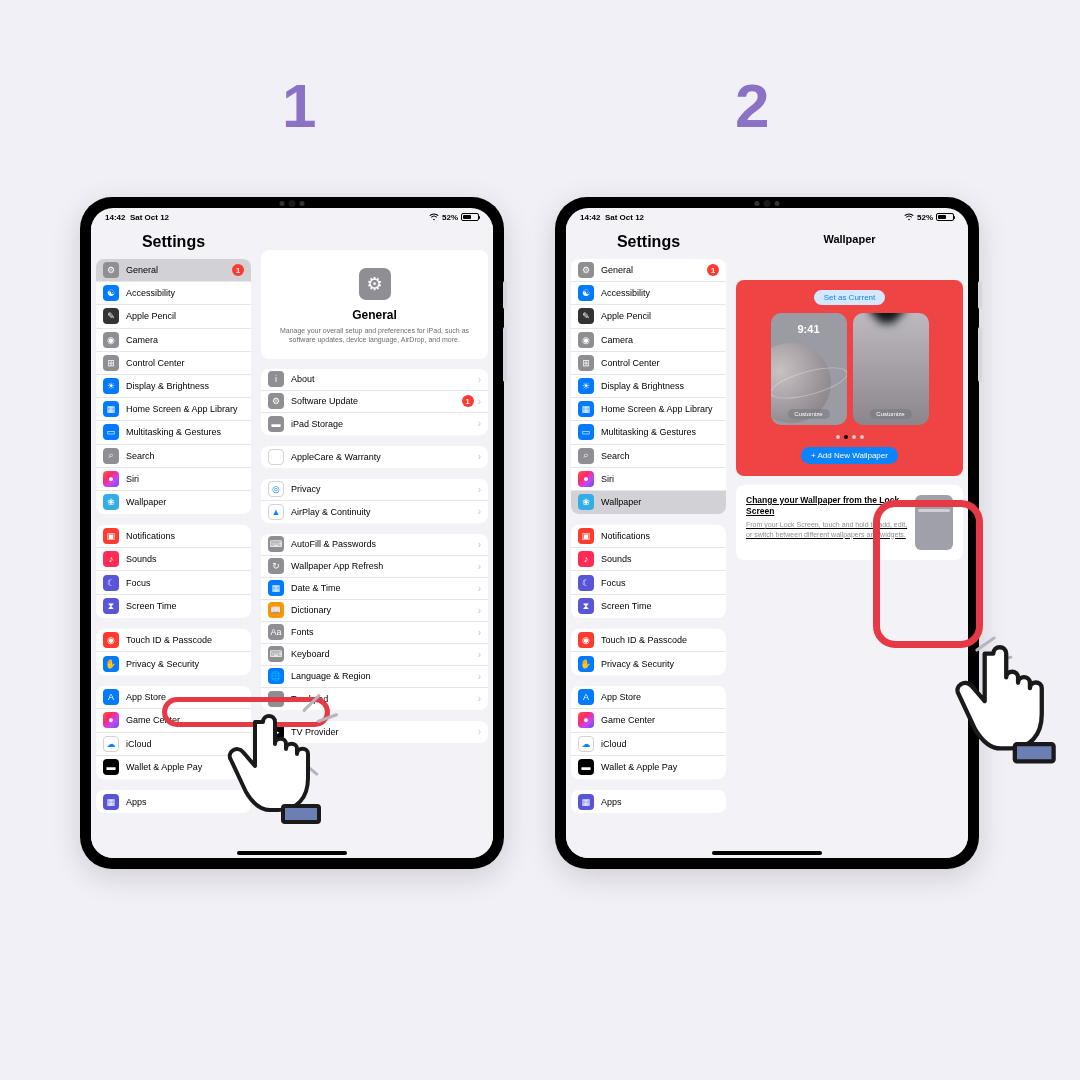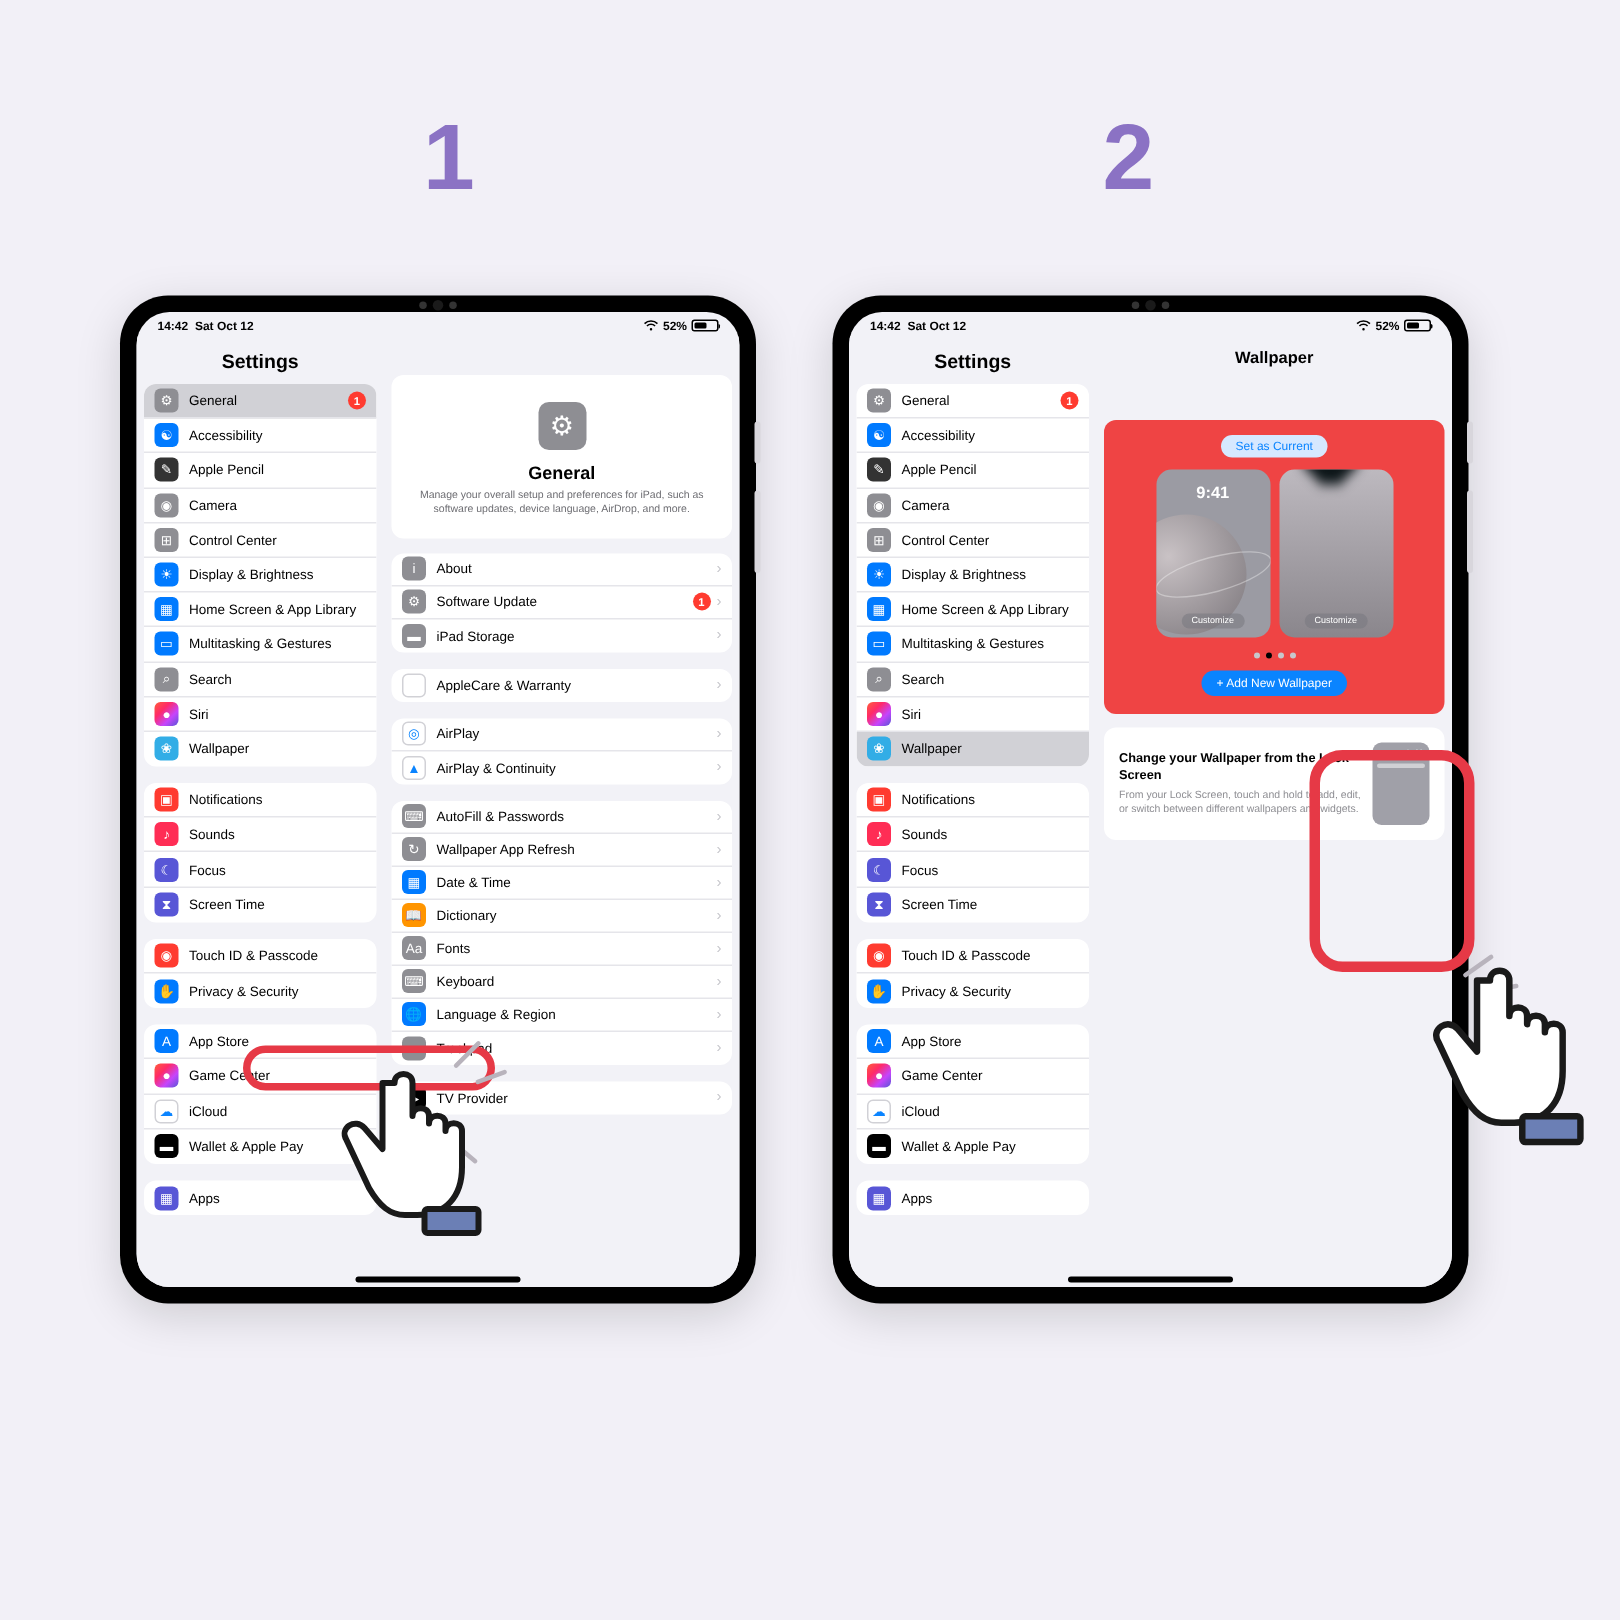--- a/index.html
+++ b/index.html
@@ -21,21 +21,21 @@
 
 .status{height:16px;display:flex;justify-content:space-between;align-items:center;padding:2px 14px 0;font-size:8px;font-weight:600;}
 .stat-r{display:flex;align-items:center;gap:3px;}
 .wifi{width:10px;height:8px;}
 .batt{width:18px;height:8px;border:1px solid #000;border-radius:2px;position:relative;}
 .batt::after{content:"";position:absolute;right:-2px;top:2px;width:1.5px;height:3px;background:#000;border-radius:0 1px 1px 0;}
 .batt-fill{position:absolute;left:1px;top:1px;bottom:1px;width:52%;background:#000;border-radius:1px;}
 
 .cols{display:flex;height:calc(100% - 16px);}
 .side{width:165px;background:#f2f2f7;padding:0 5px 0 5px;overflow:hidden;}
-.side-title{font-size:13px;font-weight:700;text-align:center;padding:9px 0 8px;}
+.side-title{font-size:16px;font-weight:700;text-align:center;padding:9px 0 8px;}
 .grp{background:#fff;border-radius:8px;margin-bottom:11px;overflow:hidden;}
 .row{display:flex;align-items:center;height:23.2px;padding:0 7px;border-bottom:.5px solid #e5e5ea;font-size:9px;position:relative;}
 .row:last-child{border-bottom:none;}
 .row.sel{background:#d1d1d6;}
 .ico{width:16px;height:16px;border-radius:4px;margin-right:7px;flex-shrink:0;display:flex;align-items:center;justify-content:center;font-size:9px;color:#fff;}
 .badge{margin-left:auto;width:12px;height:12px;background:#ff3b30;border-radius:50%;color:#fff;font-size:7.5px;display:flex;align-items:center;justify-content:center;font-weight:600;}
 .chev{margin-left:auto;color:#c7c7cc;font-size:10px;}
 
 .det{flex:1;background:#f2f2f7;padding:0 5px;overflow:hidden;}
 .det-title{font-size:11px;font-weight:700;text-align:center;padding:9px 0;}
@@ -56,21 +56,21 @@
 .ring{position:absolute;width:80px;height:24px;border:1px solid rgba(255,255,255,.35);border-radius:50%;left:-2px;top:58px;transform:rotate(-15deg);}
 .heart{position:absolute;left:50%;top:46%;transform:translate(-50%,-50%);width:34px;height:30px;}
 .heart::before,.heart::after{content:"";position:absolute;width:18px;height:27px;background:#0c1518;border-radius:18px 18px 0 0;}
 .heart::before{left:9px;transform:rotate(-45deg);transform-origin:0 100%;}
 .heart::after{left:-1px;transform:rotate(45deg);transform-origin:100% 100%;}
 .blur-h{filter:blur(4px);}
 .dots{display:flex;justify-content:center;gap:4px;margin-bottom:8px;}
 .pdot{width:4px;height:4px;border-radius:50%;background:#c7c7cc;}
 .pdot.on{background:#000;}
 .add-btn{display:block;margin:0 auto;background:#0a84ff;color:#fff;font-size:8px;font-weight:400;padding:4px 10px;border-radius:12px;width:max-content;}
-.info-card{background:#fff;border-radius:8px;padding:10px;display:flex;gap:6px;align-items:center;}
+.info-card{background:#fff;border-radius:8px;padding:10px;display:flex;gap:6px;align-items:flex-start;text-decoration:underline;}
 .info-txt{flex:1;}
 .info-t{font-size:8.5px;font-weight:700;line-height:1.25;margin-bottom:4px;}
 .info-d{font-size:7px;color:#8e8e93;line-height:1.35;}
 .mini{width:38px;height:55px;background:#a0a0a8;border-radius:6px;position:relative;}
 .mini-t{position:absolute;top:5px;right:4px;font-size:6px;font-weight:700;color:#fff;}
 .mini-band{position:absolute;top:14px;left:3px;right:3px;height:3px;background:rgba(255,255,255,.5);border-radius:2px;}
 
 .hl{position:absolute;border:5px solid #e63946;border-radius:18px;pointer-events:none;}
 .hand{position:absolute;pointer-events:none;}
 .spark{position:absolute;width:3px;background:#b8b3bc;border-radius:2px;}
@@ -241,21 +241,21 @@
     <div class="grp">
             <div class="row">
               <div class="ico c-white" style="color:#ff3b30"></div>
               <span>AppleCare &amp; Warranty</span>
               <span class="chev">›</span>
             </div>
           </div>
     <div class="grp">
      <div class="row">
               <div class="ico c-white">◎</div>
-              <span>AirPlay</span>
+              <span>Privacy</span>
               <span class="chev">›</span>
             </div>
      <div class="row">
               <div class="ico c-white">▲</div>
               <span>AirPlay &amp; Continuity</span>
               <span class="chev">›</span>
             </div>
     </div>
     <div class="grp">
      <div class="row">

